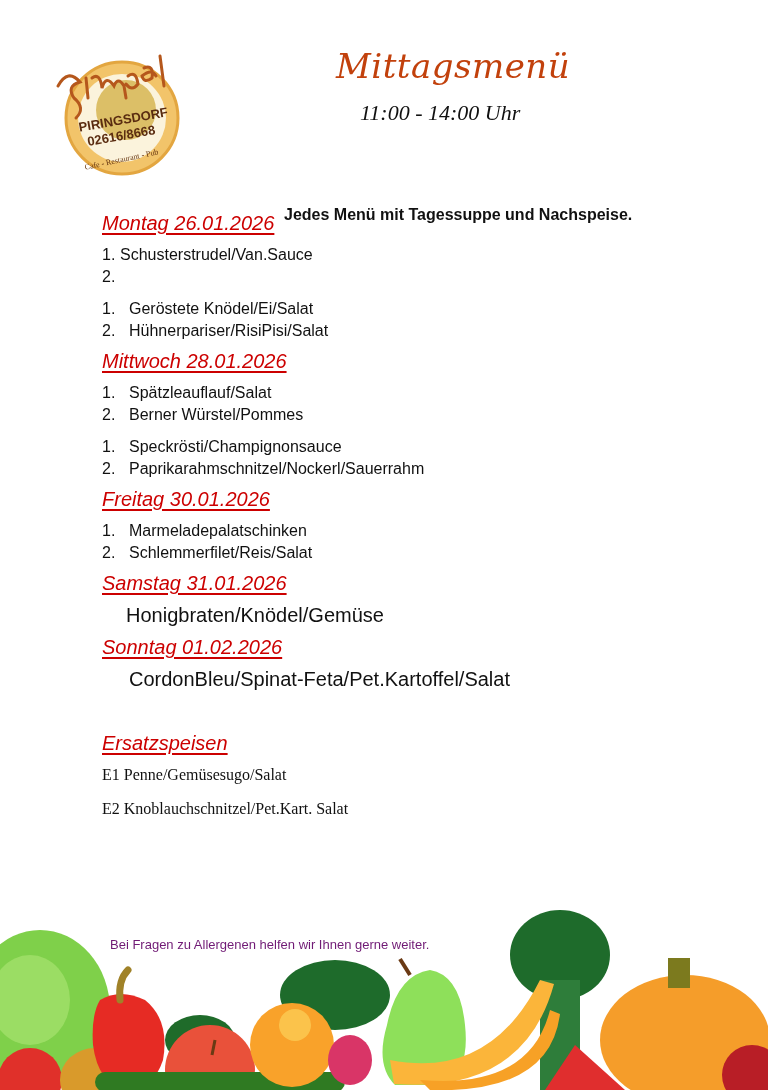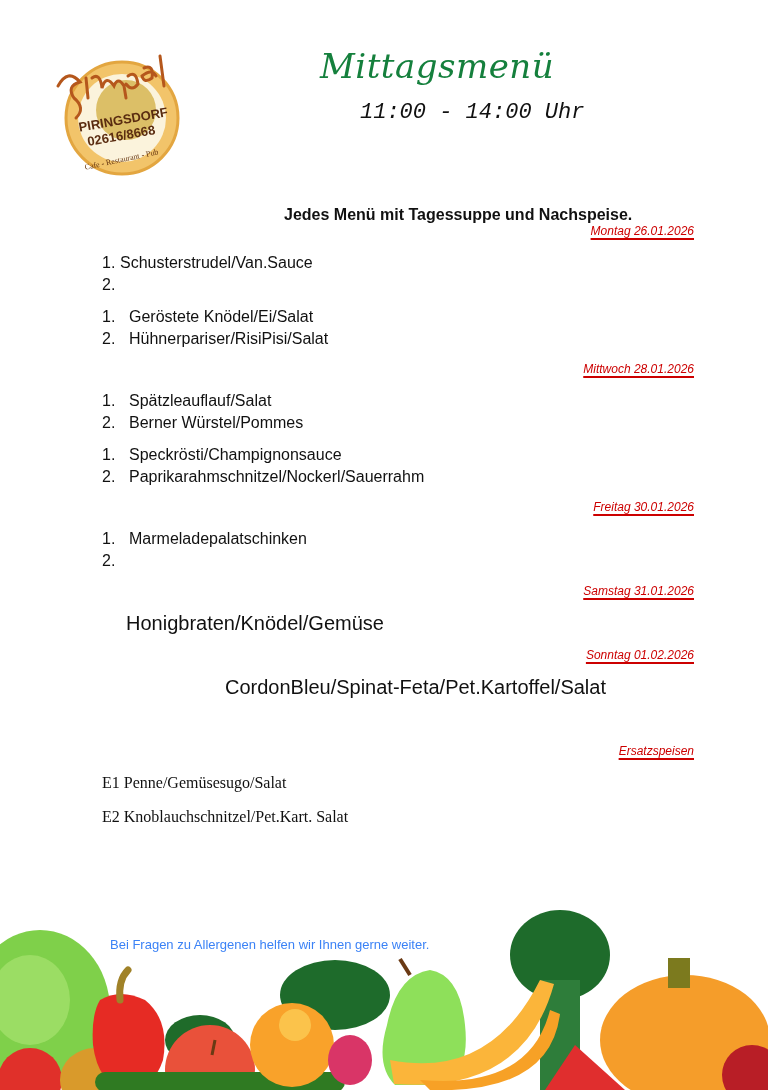--- a/index.html
+++ b/index.html
@@ -1,31 +1,31 @@
 <!DOCTYPE html>
 <html><head>
 <meta charset="utf-8">
 <style>
   html, body { margin:0; padding:0; background:#ffffff; }
   body { width:768px; height:1090px; position:relative; overflow:hidden; font-family:"Liberation Sans", sans-serif; color:#111; }
   .logo { position:absolute; left:52px; top:48px; width:132px; height:128px; }
-  .title { position:absolute; left:320px; top:46px; font-family:"DejaVu Serif", serif; font-style:italic; font-size:34px; color:#15803d; letter-spacing:0.5px; }
-  .hours { position:absolute; left:360px; top:100px; font-family:Liberation Mono, monospace; font-style:italic; font-size:22px; color:#111; }
+  .title { position:absolute; left:336px; top:46px; font-family:"DejaVu Serif", serif; font-style:italic; font-size:34px; color:#c2410c; letter-spacing:0.5px; }
+  .hours { position:absolute; left:360px; top:100px; font-family:Liberation Serif, serif; font-style:italic; font-size:22px; color:#111; }
   .subtitle { position:absolute; left:284px; top:167px; font-weight:bold; font-size:16px;margin-top:39px; }
   .content { position:absolute; left:102px; top:212px; width:600px; }
-  .day-head { color:#cc0000; font-style:italic; font-size:12px; text-decoration:underline; text-decoration-thickness:2px; text-underline-offset:3px; margin:8px; height:22px; line-height:22px;text-align:right; }
+  .day-head { color:#cc0000; font-style:italic; font-size:20px; text-decoration:underline; text-decoration-thickness:2px; text-underline-offset:3px; margin:0; height:22px; line-height:22px; }
   .items { margin:10px 0 8px 0; padding:0; list-style:none; }
   .items li { font-size:16px; line-height:22px; display:flex; }
   .num { display:inline-block; width:27px; }
   .num.tight { width:18px; }
   .single { font-size:20px; line-height:22px; margin:10px 0 10px 24px; }
-  .single.s2 { margin-left:27px;text-align:center; }
+  .single.s2 { margin-left:27px; }
   .ersatz { margin-top:42px; }
   .ersatz-item { font-size:16px; line-height:22px; margin:10px 0 12px 0;font-family:Liberation Serif, serif; }
-  .allergen { position:absolute; left:110px; top:937px; font-size:13px; color:#3b82f6; }
+  .allergen { position:absolute; left:110px; top:937px; font-size:13px; color:#701a75; }
   .veg { position:absolute; left:0; top:900px; width:768px; height:190px; }
 </style>
 </head>
 <body>
 
 <div class="logo">
   <svg width="132" height="128" viewBox="0 0 132 128">
     <circle cx="70" cy="70" r="56" fill="#f2c46a" stroke="#e3a640" stroke-width="3"></circle>
     <circle cx="70" cy="70" r="44" fill="#fbf3dc"></circle>
     <circle cx="74" cy="62" r="30" fill="#d4b24a" opacity="0.8"></circle>
@@ -92,20 +92,21 @@
   </div>
   <div>
     <p class="day-head">Freitag 30.01.2026</p>
     <ul class="items">
       <li>
           <span class="num">1.</span>
           <span>Marmeladepalatschinken</span>
         </li>
       <li>
           <span class="num">2.</span>
+          <span>Schlemmerfilet/Reis/Salat</span>
         </li>
     </ul>
   </div>
   <div>
     <p class="day-head">Samstag 31.01.2026</p>
     <div class="single">Honigbraten/Knödel/Gemüse</div>
   </div>
   <div>
     <p class="day-head">Sonntag 01.02.2026</p>
     <div class="single s2">CordonBleu/Spinat-Feta/Pet.Kartoffel/Salat</div>

